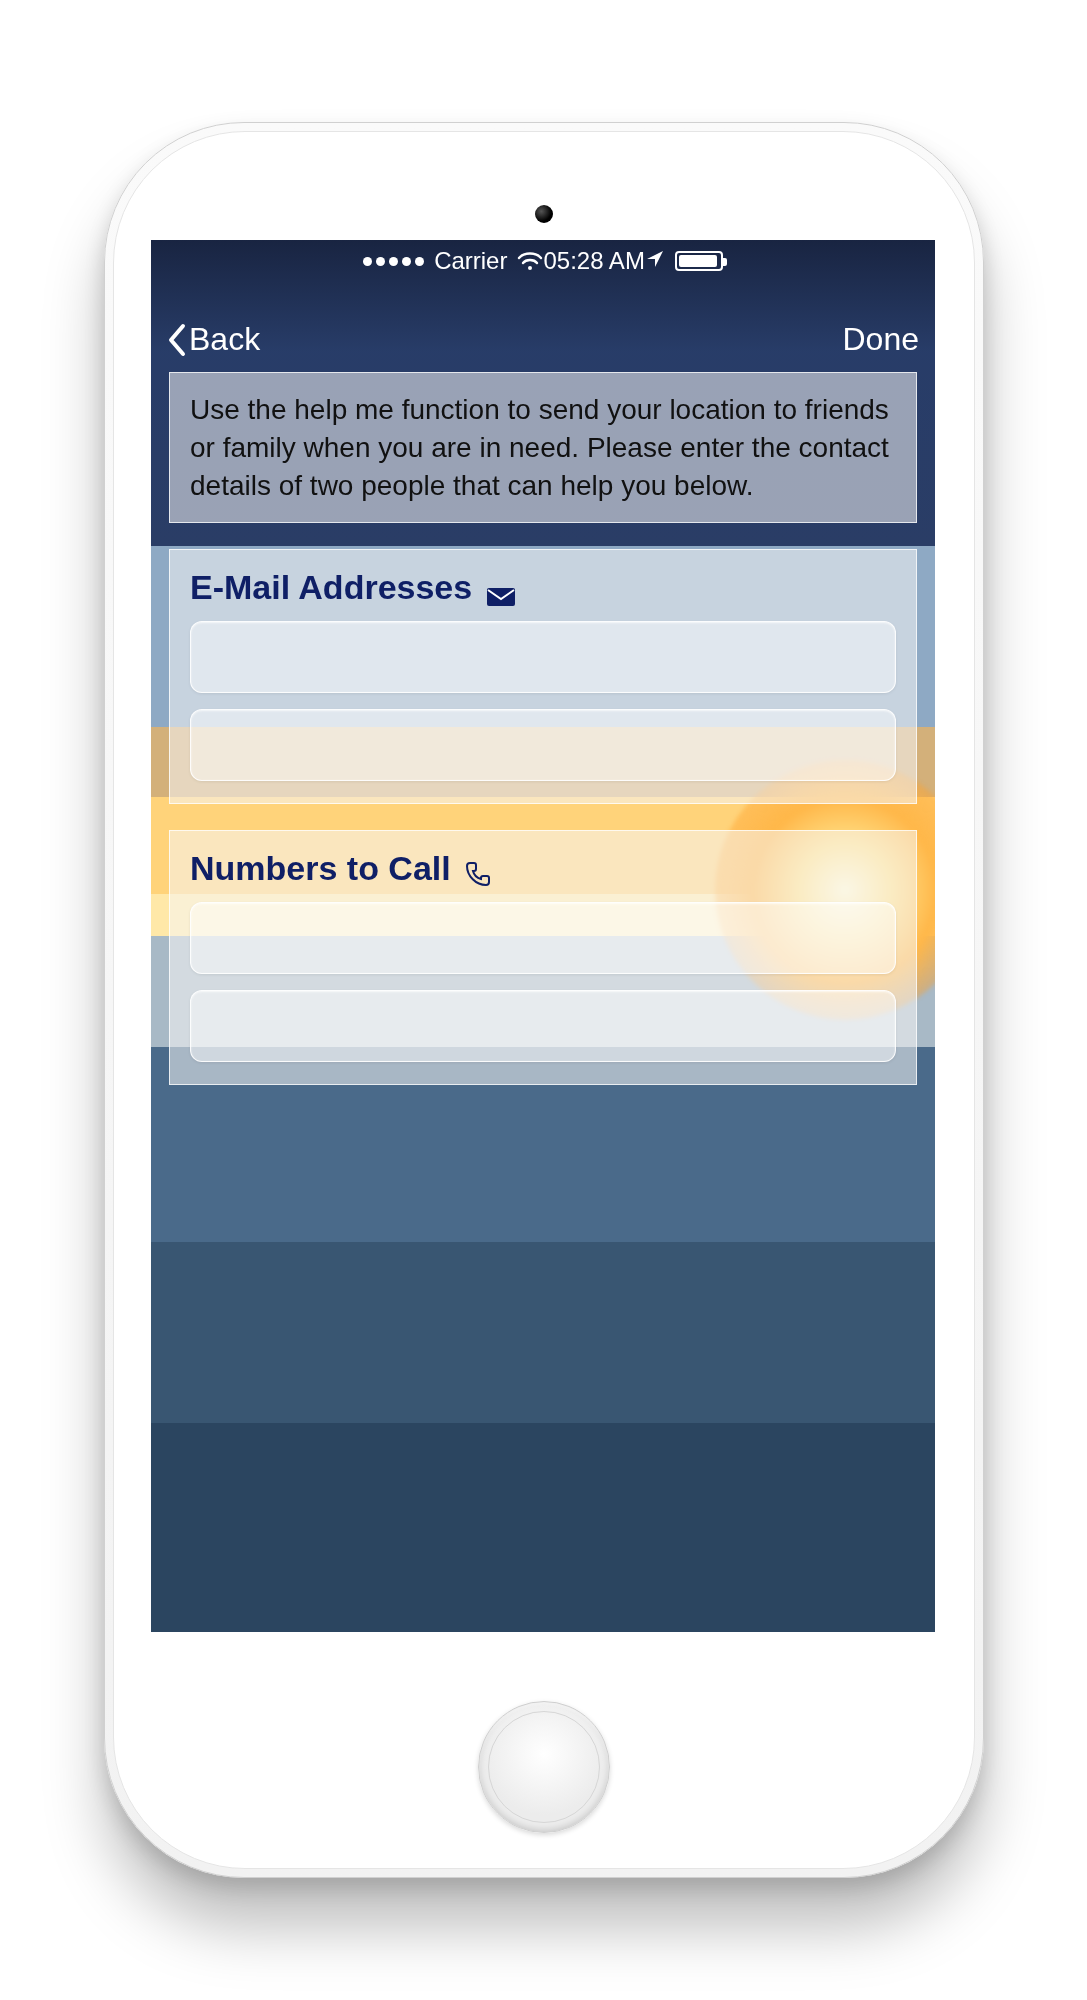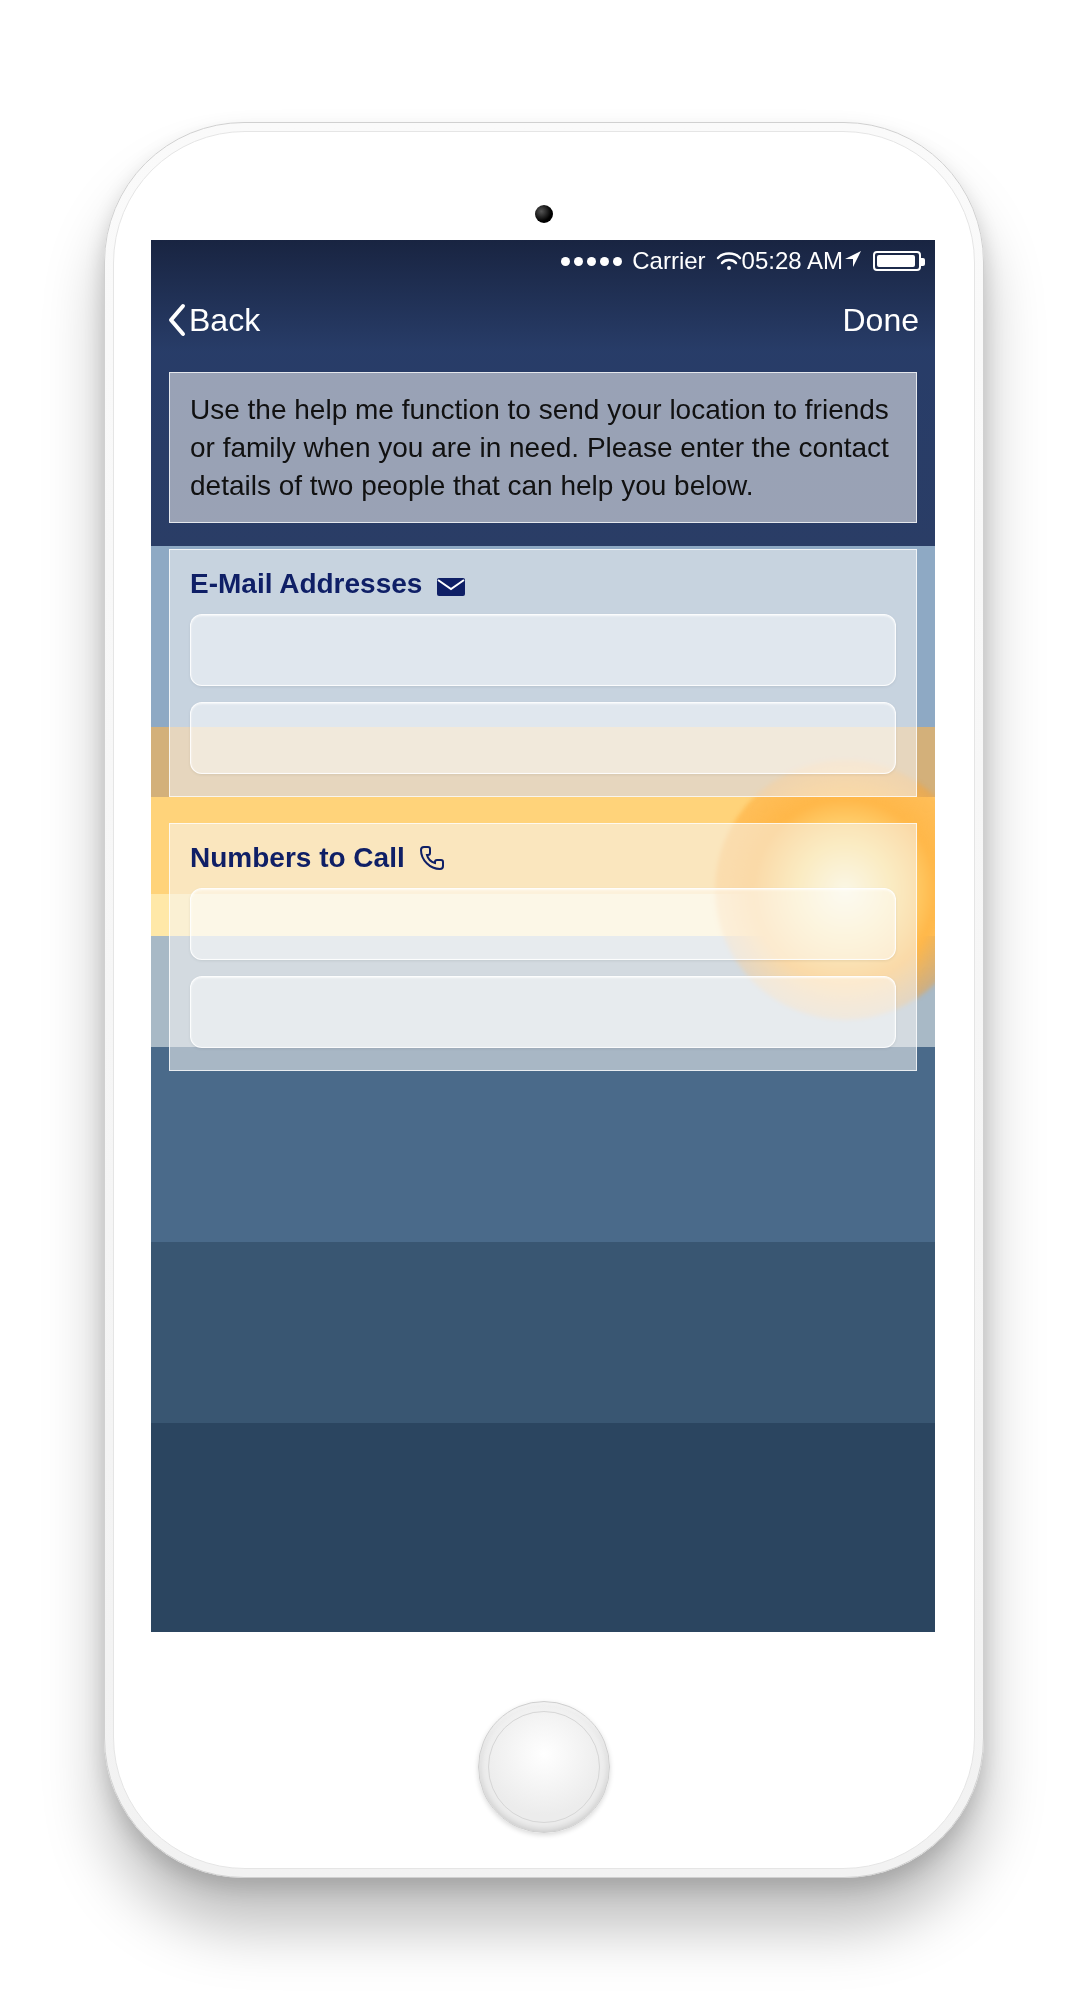--- a/index.html
+++ b/index.html
@@ -104,21 +104,21 @@
     border-radius: 50%;
     background: radial-gradient(circle, #fff7d0 0%, #ffdf85 25%, #ffb749 50%, rgba(255,160,40,0.4) 70%, rgba(255,160,40,0) 100%);
     filter: blur(2px);
     pointer-events:none;
   }
 
   
   .status-bar {
     height: 42px;
     display: flex;
-    justify-content: flex-end;
+    justify-content: center;
     align-items: center;
     padding: 0 14px;
     font-size: 24px;
     font-weight: 400;
   }
   .status-left, .status-right { display:flex; align-items:center; gap:10px; }
   .sig-dots { display:flex; gap:4px; }
   .sig-dots span {
     width:9px; height:9px; border-radius:50%; background:#fff; display:block;
   }
@@ -135,21 +135,21 @@
     width:4px; height:8px; background:#fff; border-radius:0 2px 2px 0;
   }
   .battery .fill{
     position:absolute; left:2px; top:2px; bottom:2px; width:38px;
     background:#fff; border-radius:2px;
   }
 
   
   .nav-bar {
     height: 76px;
-    display:flex; align-items:center; justify-content:space-between;
+    display:flex; align-items:flex-end; justify-content:space-between;
     padding: 0 16px;
     font-size: 34px;
     font-weight:300;
   }
   .nav-back { display:flex; align-items:center; gap:2px; font-size:32px; }
   .nav-back .chev{
     width:20px; height:34px;
   }
   .nav-title{ font-size:40px; font-weight:400; }
   .nav-done{ font-size:32px; }
@@ -168,21 +168,21 @@
     backdrop-filter: blur(0.5px);
   }
   .intro-text {
     color:#111;
     font-size:28px;
     line-height:1.35;
     font-weight:500;
   }
   .section-title{
     color:#0f1f66;
-    font-size:28px;
+    font-size:34px;
     font-weight:600;
     display:flex;
     align-items:center;
     gap:14px;
     margin-bottom:14px;
   }
   .section-title .ico{
     width:30px; height:24px; display:inline-block;
   }
   .field {

